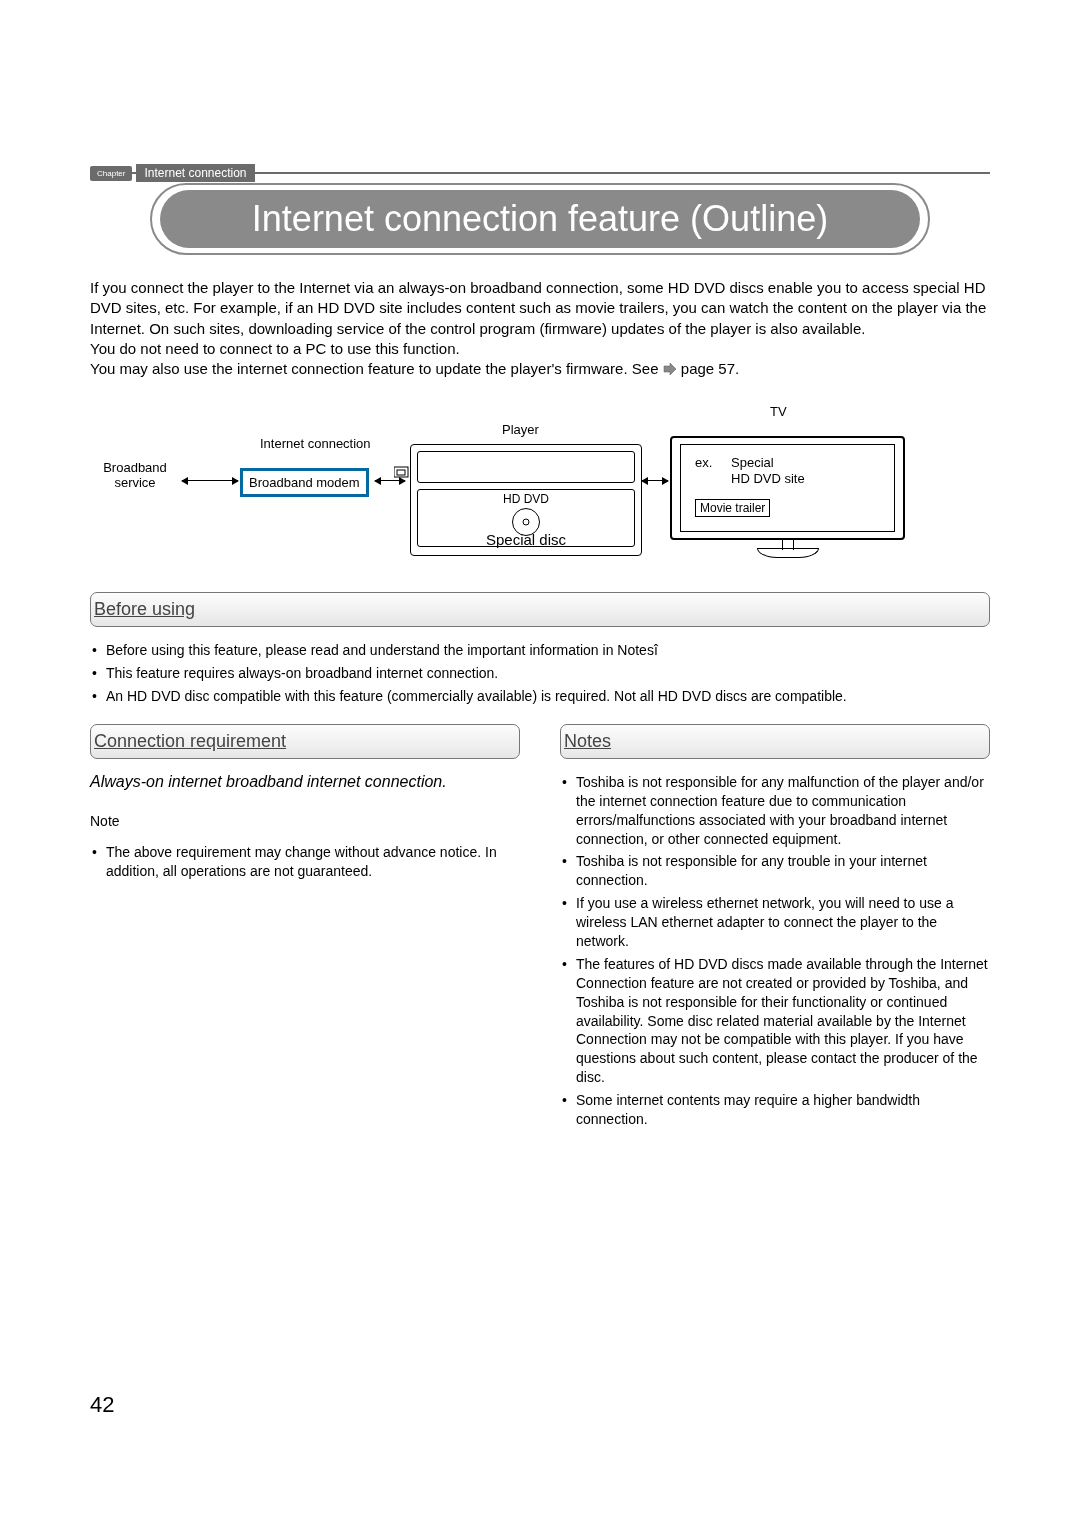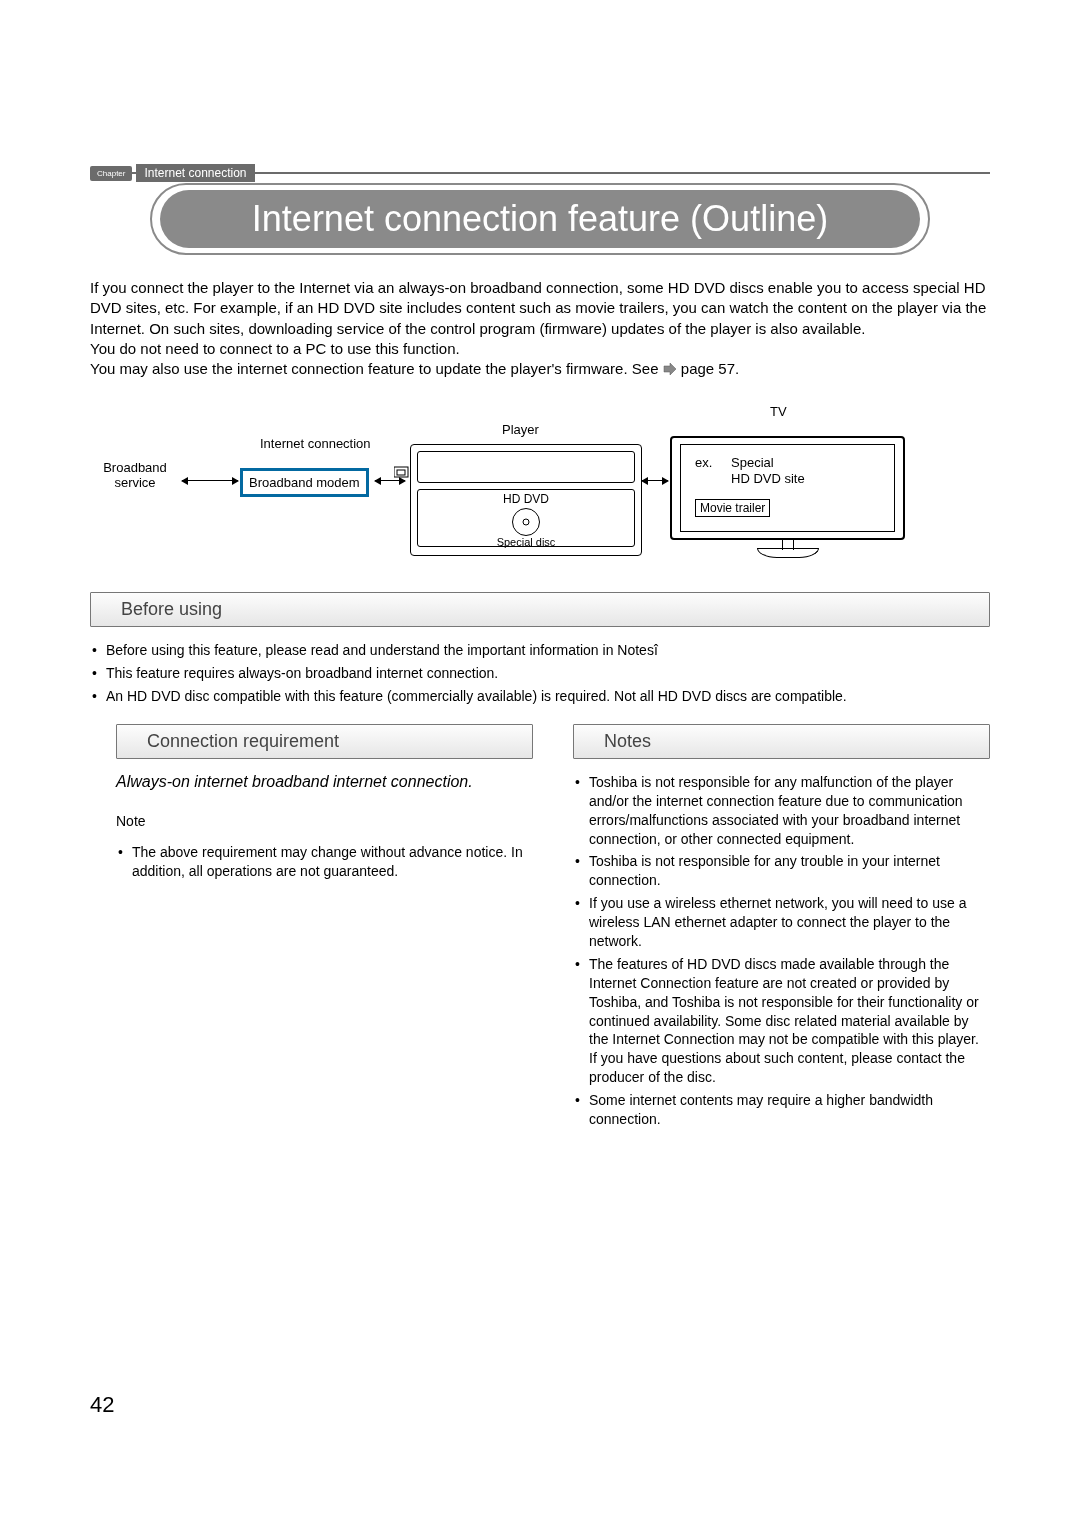--- a/index.html
+++ b/index.html
@@ -153,21 +153,21 @@
     left: 50%; top: 50%;
     width: 5px; height: 5px;
     border: 1px solid #000;
     border-radius: 50%;
     transform: translate(-50%,-50%);
   }
   .special-disc {
     position: absolute;
     left: 50%; transform: translateX(-50%);
     bottom: -2px;
-    font-size: 11px;
+    font-size: 15px;
     white-space: nowrap;
   }
   .player-lan {
     position: absolute;
     left: -17px; top: 20px;
     width: 18px; height: 14px;
   }
   
   .tv {
     position: absolute;
@@ -213,33 +213,33 @@
     position: absolute;
     left: 150px; top: 64px;
     border: 3px solid #0369a1;
     padding: 4px 6px;
     font-size: 13px;
   }
   
   .section-hdr {
     margin-top: 18px;
     border: 1px solid #777;
-    border-radius: 1px;
-    padding: 6px 30px;
+    border-radius: 7px;
+    padding: 6px 3px;
     font-size: 18px;
     color: #444;
     background: linear-gradient(#fdfdfd, #e6e6e6);
     position: relative;
+    text-decoration: underline;
   }
   .section-hdr.full { width: 100%; box-sizing: border-box; }
   .cols {
     display: flex;
     gap: 40px;
     margin-top: 18px;
-    margin-left: 26px;
   }
   .col { flex: 1; }
   .col .section-hdr { margin-top: 0; }
   ul.bullets {
     list-style: none;
     padding: 0;
     margin: 14px 0 0 0;
   }
   ul.bullets > li {
     position: relative;

